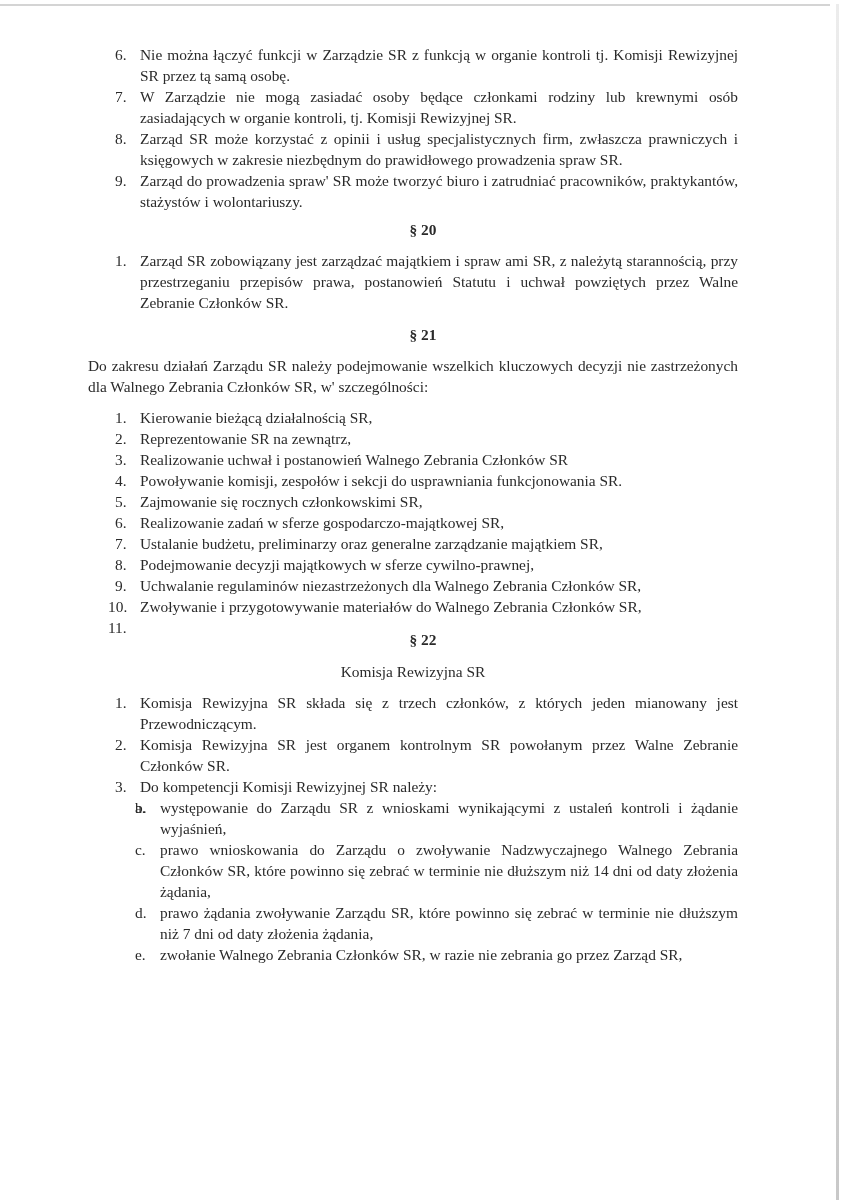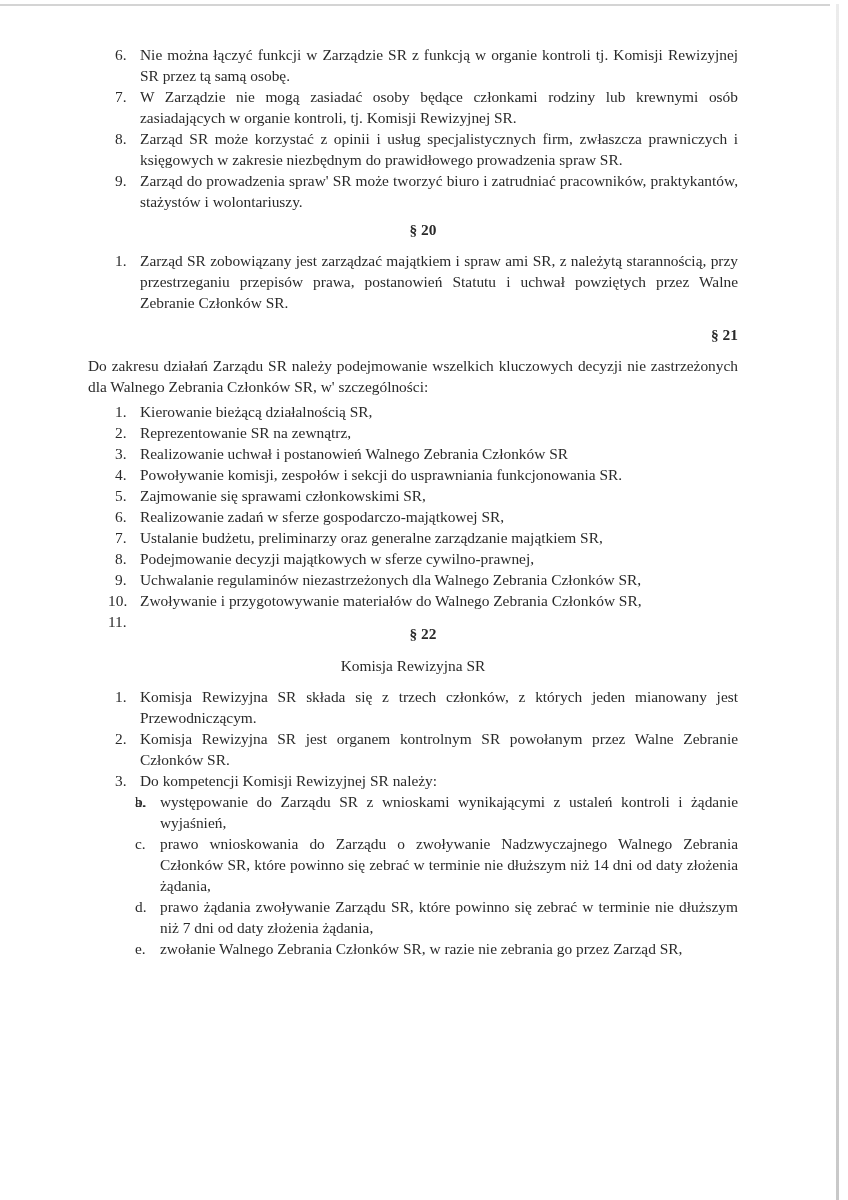--- a/index.html
+++ b/index.html
@@ -66,21 +66,21 @@
     top: 0;
   }
   .section-heading {
     text-align: center;
     font-weight: bold;
     margin: 9px 0 10px 0;
     padding-left: 20px;
   }
   .para {
     text-align: justify;
-    margin: 0 0 4px 0;
+    margin: 0 0 10px 0;
   }
   .subheading {
     margin: 10px 0 10px 0;
     text-align: center;
   }
 </style>
 </head>
 <body>
 
 <div class="top-edge"></div>
@@ -93,28 +93,28 @@
     <li><span class="num">7.</span><span>W Zarządzie nie mogą zasiadać osoby będące członkami rodziny lub krewnymi osób zasiadających w organie kontroli, tj. Komisji Rewizyjnej SR.</span></li>
     <li><span class="num">8.</span><span>Zarząd SR może korzystać z opinii i usług specjalistycznych firm, zwłaszcza prawniczych i księgowych w zakresie niezbędnym do prawidłowego prowadzenia spraw SR.</span></li>
     <li><span class="num">9.</span><span>Zarząd do prowadzenia spraw' SR może tworzyć biuro i zatrudniać pracowników, praktykantów, stażystów i wolontariuszy.</span></li>
   </ol>
 
   <div class="section-heading" style="margin-top:7px;">§ 20</div>
   <ol class="list">
     <li><span class="num">1.</span><span>Zarząd SR zobowiązany jest zarządzać majątkiem i spraw ami SR, z należytą starannością, przy przestrzeganiu przepisów prawa, postanowień Statutu i uchwał powziętych przez Walne Zebranie Członków SR.</span></li>
   </ol>
 
-  <div class="section-heading" style="margin-top:11px;text-align:right;">§ 21</div>
+  <div class="section-heading" style="margin-top:11px;">§ 21</div>
   <p class="para">Do zakresu działań Zarządu SR należy podejmowanie wszelkich kluczowych decyzji nie zastrzeżonych dla Walnego Zebrania Członków SR, w' szczególności:</p>
   <ol class="list">
     <li><span class="num">1.</span><span>Kierowanie bieżącą działalnością SR,</span></li>
     <li><span class="num">2.</span><span>Reprezentowanie SR na zewnątrz,</span></li>
     <li><span class="num">3.</span><span>Realizowanie uchwał i postanowień Walnego Zebrania Członków SR</span></li>
     <li><span class="num">4.</span><span>Powoływanie komisji, zespołów i sekcji do usprawniania funkcjonowania SR.</span></li>
-    <li><span class="num">5.</span><span>Zajmowanie się sprawami członkowskimi SR,</span></li>
+    <li><span class="num">5.</span><span>Zajmowanie się rocznych członkowskimi SR,</span></li>
     <li><span class="num">6.</span><span>Realizowanie zadań w sferze gospodarczo-majątkowej SR,</span></li>
     <li><span class="num">7.</span><span>Ustalanie budżetu, preliminarzy oraz generalne zarządzanie majątkiem SR,</span></li>
     <li><span class="num">8.</span><span>Podejmowanie decyzji majątkowych w sferze cywilno-prawnej,</span></li>
     <li><span class="num">9.</span><span>Uchwalanie regulaminów niezastrzeżonych dla Walnego Zebrania Członków SR,</span></li>
     <li><span class="num" style="left:20px;">10.</span><span>Zwoływanie i przygotowywanie materiałów do Walnego Zebrania Członków SR,</span></li>
     <li><span class="num" style="left:20px;">11.</span></li>
   </ol>
 
   <div class="section-heading" style="margin-top:12px; margin-bottom:11px;">§ 22</div>
   <div class="subheading">Komisja Rewizyjna SR</div>

